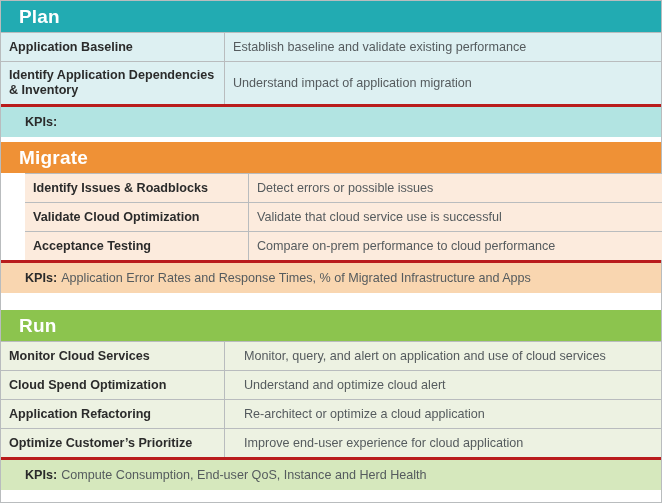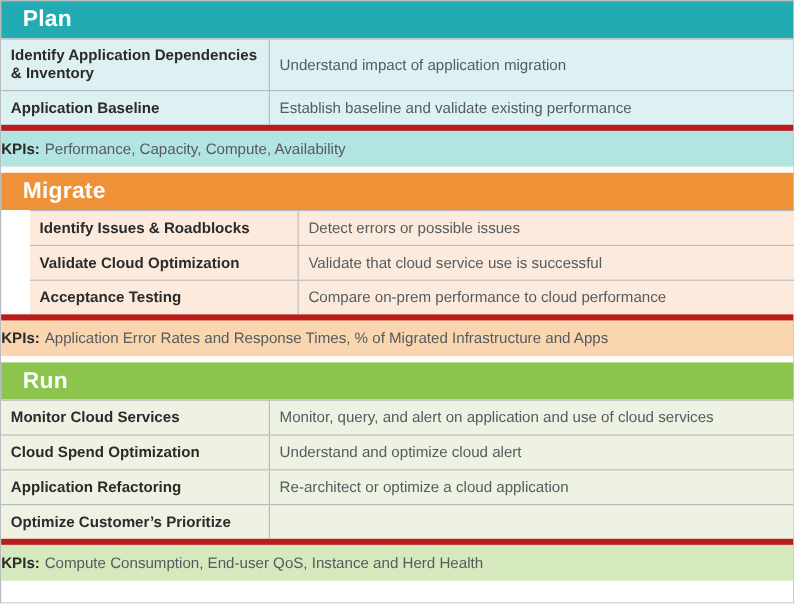--- a/index.html
+++ b/index.html
@@ -69,22 +69,22 @@
     color: #555b5e;
     display: flex;
     align-items: center;
     line-height: 16px;
   }
   .kpi-row {
     display: flex;
     align-items: center;
     width: 100%;
     box-sizing: border-box;
-    border-top: 5px solid #b91c1c;
-    padding: 7px 8px 7px 0;
+    border-top: 3px solid #b91c1c;
+    padding: 7px 8px 7px 24px;
     font-size: 12.6px;
     color: #555b5e;
     line-height: 16px;
   }
   .kpi-row .kpi-label {
     font-weight: bold;
     color: #2b2b2b;
     margin-right: 4px;
     white-space: pre;
   }
@@ -98,50 +98,49 @@
   .phase-plan .phase-header { background: #22abb2; }
   .phase-plan .row { background: #ddf0f2; }
   .phase-plan .kpi-row { background: #b2e4e2; }
 
   
   .phase-migrate .phase-header { background: #ef9136; }
   .phase-migrate .row { background: #fcebdd; margin-left: 24px; }
   .phase-migrate .kpi-row { background: #f9d6b0; }
 
   
-  .phase-run .phase-header { background: #8cc44e; }
-  .phase-run .row { background: #edf2e2; }
+  .phase-run .phase-header { background: #8cc44e; margin-top: 12px; }
+  .phase-run .row { background: #edf2e2; gap: 11px; }
   .phase-run .kpi-row { background: #d6e8bd; }
 
   .task-multiline { line-height: 15px; }
 </style>
 </head>
 <body>
 
 <div class="board">
 
   <section class="phase phase-plan">
     <div class="phase-header">
       <span class="title">Plan</span>
     </div>
 
     <div class="row">
+      <div class="cell-task">Application Baseline</div>
+      <div class="cell-desc">Establish baseline and validate existing performance</div>
+    </div>
+
+    <div class="row">
       <div class="cell-task task-multiline">Identify Application Dependencies &amp; Inventory</div>
       <div class="cell-desc">Understand impact of application migration</div>
     </div>
 
-    <div class="row">
-      <div class="cell-task">Application Baseline</div>
-      <div class="cell-desc">Establish baseline and validate existing performance</div>
-    </div>
-
 
     <div class="kpi-row">
       <span class="kpi-label">KPIs:</span>
-      <span class="kpi-value">Performance, Capacity, Compute, Availability</span>
     </div>
   </section>
 
   <div class="spacer"></div>
 
   <section class="phase phase-migrate">
     <div class="phase-header">
       <span class="title">Migrate</span>
     </div>
 
@@ -183,20 +182,21 @@
       <div class="cell-desc">Understand and optimize cloud alert</div>
     </div>
 
     <div class="row">
       <div class="cell-task">Application Refactoring</div>
       <div class="cell-desc">Re-architect or optimize a cloud application</div>
     </div>
 
     <div class="row">
       <div class="cell-task">Optimize Customer’s Prioritize</div>
+      <div class="cell-desc">Improve end-user experience for cloud application</div>
     </div>
 
     <div class="kpi-row">
       <span class="kpi-label">KPIs:</span>
       <span class="kpi-value">Compute Consumption, End-user QoS, Instance and Herd Health</span>
     </div>
   </section>
 
 </div>
 

